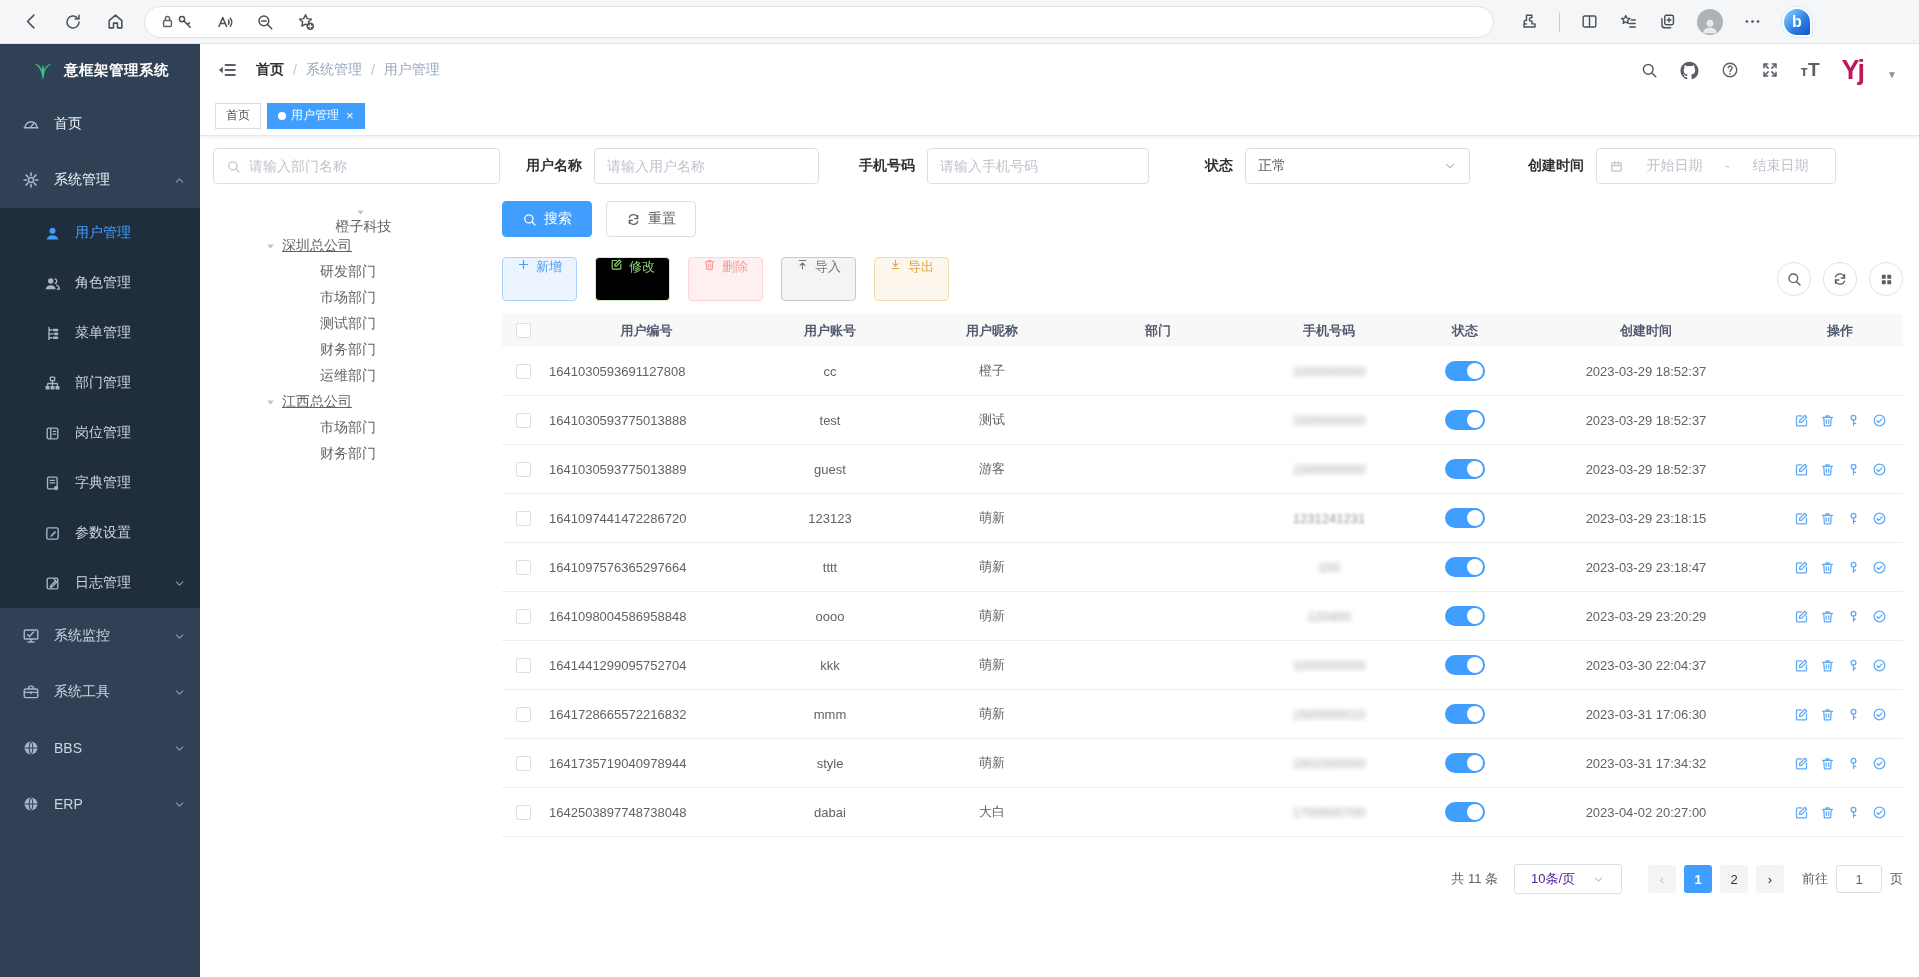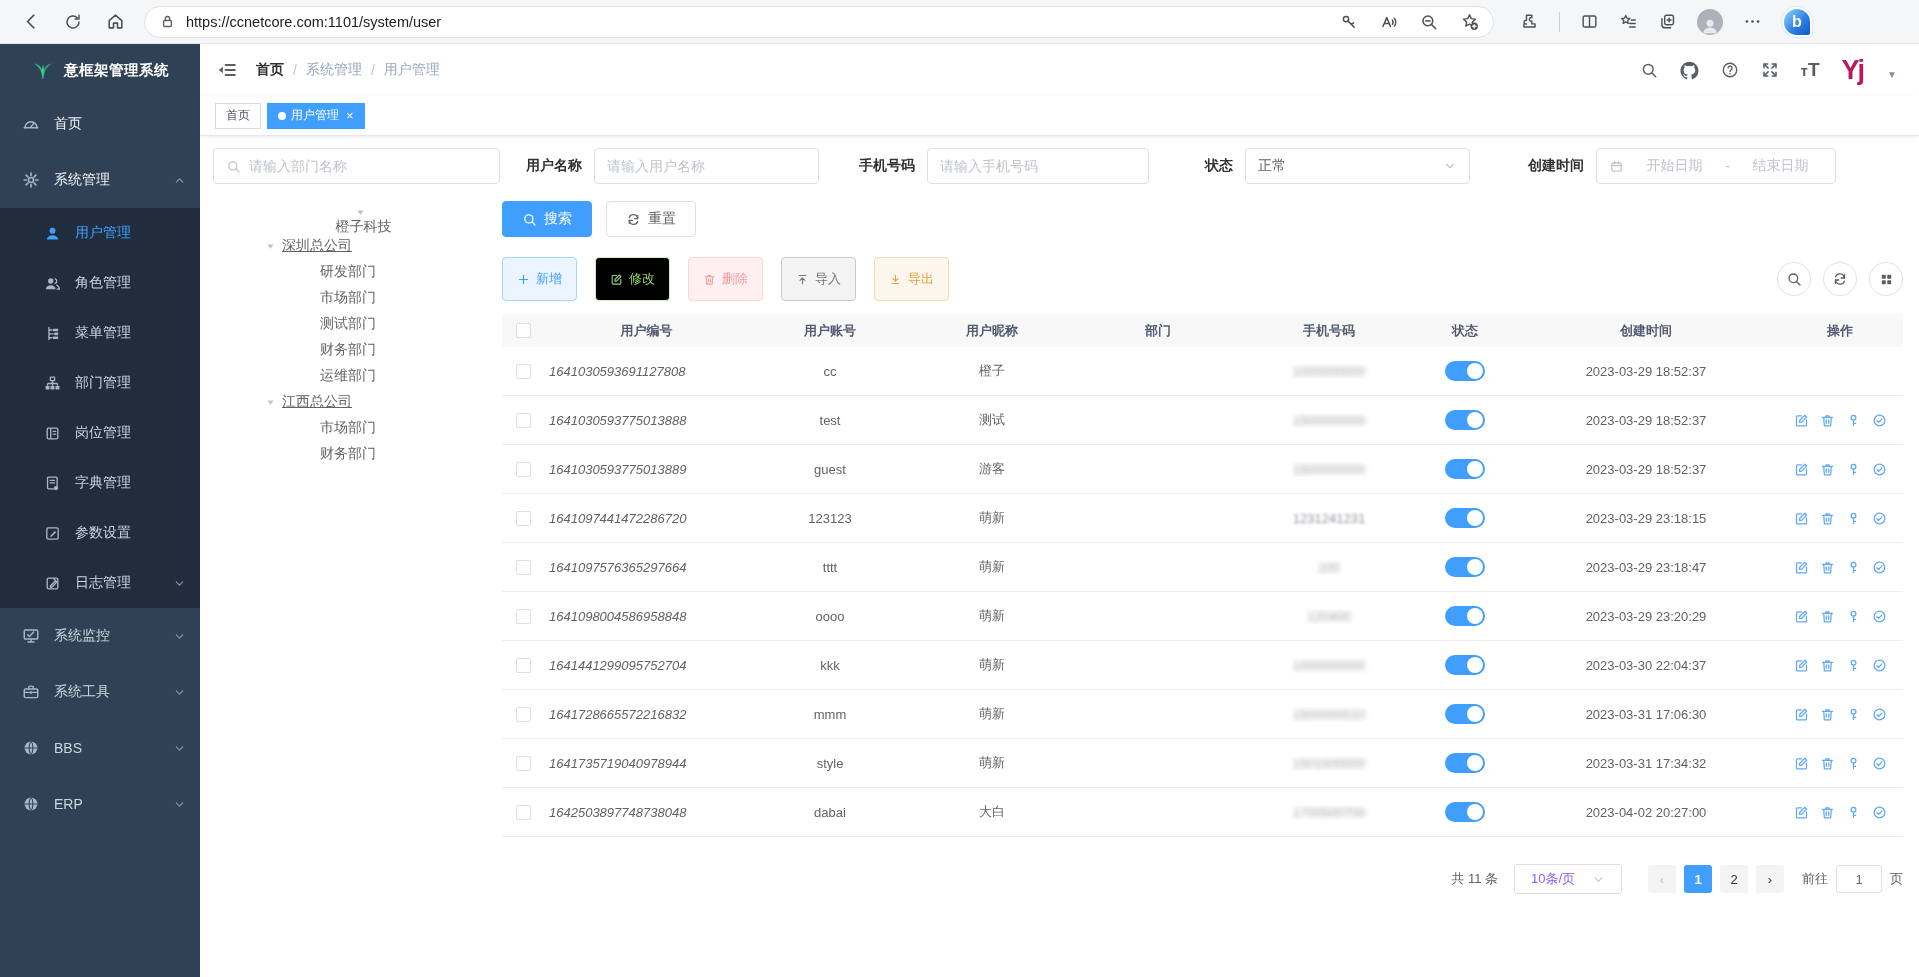--- a/index.html
+++ b/index.html
@@ -77,48 +77,48 @@
   .tnode .tcaret { color: #c0c4cc; margin-right: 6px; }
   .tnode.lvl0 { padding-left: 12px; flex-direction: column; }
   .tnode.lvl1 { padding-left: 52px; text-decoration: underline; }
   .tnode.lvl2 { padding-left: 107px; }
 
   .table-col { flex: 1; min-width: 0; }
   .btns-row { display: flex; gap: 14px; }
   .btn { height: 36px; border-radius: 4px; display: inline-flex; align-items: center; gap: 7px; padding: 0 19px; font-size: 14px; cursor: pointer; border: 1px solid #dcdfe6; background: #fff; color: #606266; }
   .btn-primary { background: #409eff; border-color: #409eff; color: #fff; }
   .toolbar-row { display: flex; align-items: center; gap: 18px; margin-top: 20px; }
-  .tbtn { height: 44px; border-radius: 4px; display: inline-flex; align-items: center; gap: 6px; padding: 0 14px; font-size: 13px; cursor: pointer; border: 1px solid; }
+  .tbtn { height: 44px; border-radius: 4px; display: inline-flex; gap: 6px; padding: 0 14px; font-size: 13px; cursor: pointer; border: 1px solid; }
   .tbtn-add { background: #ecf5ff; border-color: #a8d3ff; color: #409eff; }
   .tbtn-edit { background: #000000; border-color: #d4eec3; color: #95d475; }
   .tbtn-del { background: #fef0f0; border-color: #fbd5d5; color: #f49b9b; }
   .tbtn-imp { background: #f4f4f5; border-color: #c8c9cc; color: #73767a; }
   .tbtn-exp { background: #fdf6ec; border-color: #f5dab1; color: #e6a23c; }
   .tool-circles { margin-left: auto; display: flex; gap: 12px; }
   .circ { width: 34px; height: 34px; border-radius: 50%; border: 1px solid #dfe2ea; background: #fff; display: flex; align-items: center; justify-content: center; color: #5a5e66; cursor: pointer; }
 
   
   .table { margin-top: 13px; font-size: 13px; }
   .trow { display: grid; grid-template-columns: 42px 205px 162px 162px 170px 172px 100px 262px 1fr; align-items: center; }
   .thead { background: #f8f8f9; height: 33px; color: #515a6e; font-weight: bold; }
   .tcell { display: flex; align-items: center; justify-content: center; overflow: hidden; white-space: nowrap; }
-  .tcell.left { justify-content: flex-start; padding-left: 5px; font-style: italic; }
+  .tcell.left { justify-content: flex-start; padding-left: 5px; }
   .tbody .trow { height: 49px; border-bottom: 1px solid #ebeef5; color: #606266; }
   .cb { width: 15px; height: 15px; border: 1px solid #dcdfe6; border-radius: 2px; background: #fff; cursor: pointer; }
   .toggle { width: 40px; height: 20px; border-radius: 10px; background: #409eff; position: relative; cursor: pointer; }
   .toggle::after { content: ''; position: absolute; top: 2px; right: 2px; width: 16px; height: 16px; border-radius: 50%; background: #fff; }
   .mask { filter: blur(2.6px); opacity: .75; color: #7d828c; }
   .mask-lt { filter: blur(1.7px); opacity: .85; color: #7d828c; }
   .ops { display: flex; gap: 11px; color: #5ea9f8; }
   .opi { cursor: pointer; }
 
   
   .pager { margin-top: 27px; display: flex; align-items: center; justify-content: flex-end; font-size: 13px; color: #606266; }
   .pg-total { margin-right: 16px; }
-  .pg-size { width: 108px; height: 30px; border: 1px solid #dcdfe6; border-radius: 3px; display: flex; align-items: center; justify-content: center; gap: 17px; color: #8b5cf6; cursor: pointer; margin-right: 18px; background: #fff; }
+  .pg-size { width: 108px; height: 30px; border: 1px solid #dcdfe6; border-radius: 3px; display: flex; align-items: center; justify-content: center; gap: 17px; color: #4c1d95; cursor: pointer; margin-right: 18px; background: #fff; }
   .pg-size .chev { color: #c0c4cc; }
   .pbtn { min-width: 28px; height: 28px; border-radius: 3px; background: #f4f4f5; display: flex; align-items: center; justify-content: center; margin-left: 8px; color: #303133; cursor: pointer; }
   .pbtn.disabled { color: #c0c4cc; }
   .pbtn.cur { background: #409eff; color: #fff; font-weight: bold; }
   .pg-goto { margin-left: 18px; }
   .pg-input { width: 46px; height: 28px; border: 1px solid #dcdfe6; border-radius: 3px; text-align: center; font-size: 13px; color: #606266; margin: 0 8px; outline: none; font-family: inherit; }
 </style>
 </head>
 <body>
 
@@ -334,21 +334,20 @@
       <svg width="19" height="19">
         <use href="#i-home"></use>
       </svg>
     </div>
   <div class="url-pill">
     <span class="ic" style="color:#5f6368">
         <svg width="17" height="17">
           <use href="#i-lock"></use>
         </svg>
       </span>
-    <span class="url-text">https://ccnetcore.com:1101/system/user</span>
     <span class="pill-icons">
       <span class="ic">
           <svg width="18" height="18">
             <use href="#i-keyb"></use>
           </svg>
         </span>
       <span class="ic">
           <svg width="18" height="18">
             <use href="#i-readaloud"></use>
           </svg>

